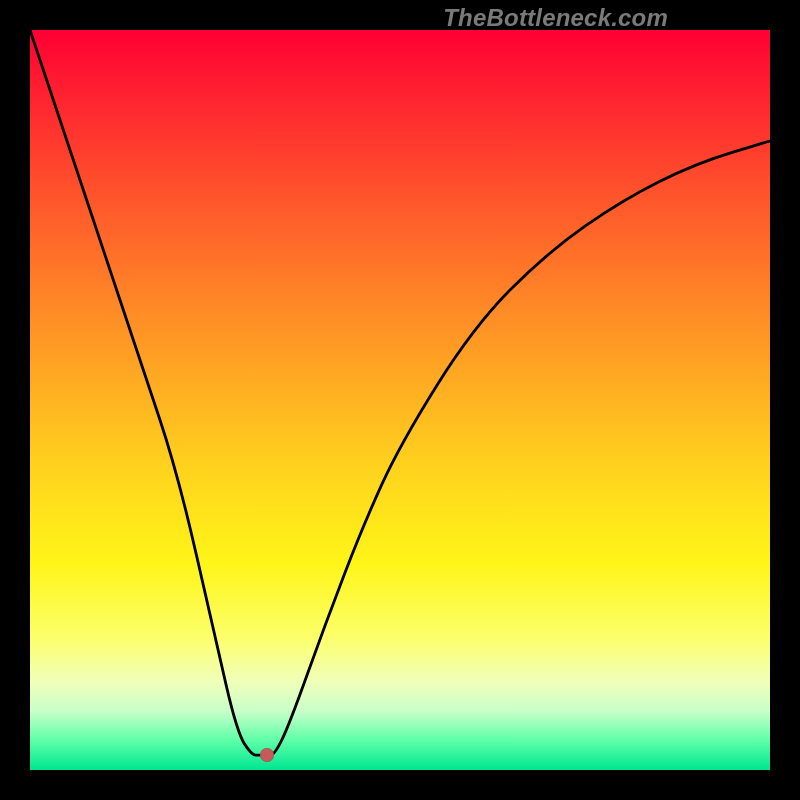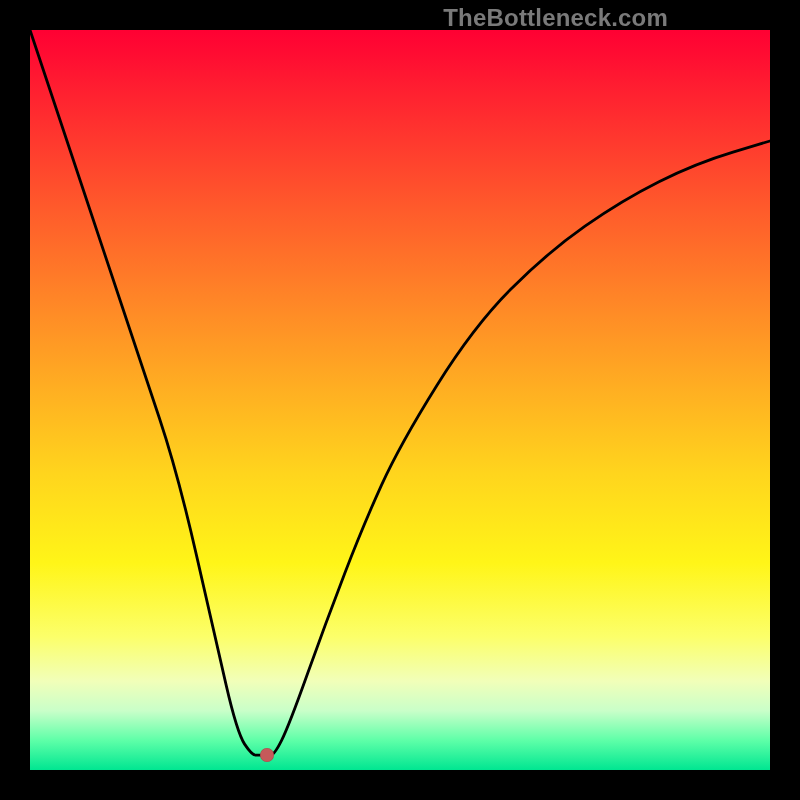--- a/index.html
+++ b/index.html
@@ -2,20 +2,21 @@
 <html><head>
 <meta charset="utf-8">
 <style>
   * { margin: 0; padding: 0; box-sizing: border-box; }
   html, body { width: 800px; height: 800px; overflow: hidden; background: #000; }
   .frame {
     position: relative;
     width: 684px;
     height: 800px;
     background: #000;
+    font-style: italic;
   }
   .watermark {
     position: absolute;
     top: 4px;
     right: 16px;
     font-family: Arial, Helvetica, sans-serif;
     font-size: 24px;
     font-weight: 600;
     color: #7a7a7a;
     letter-spacing: 0.2px;

